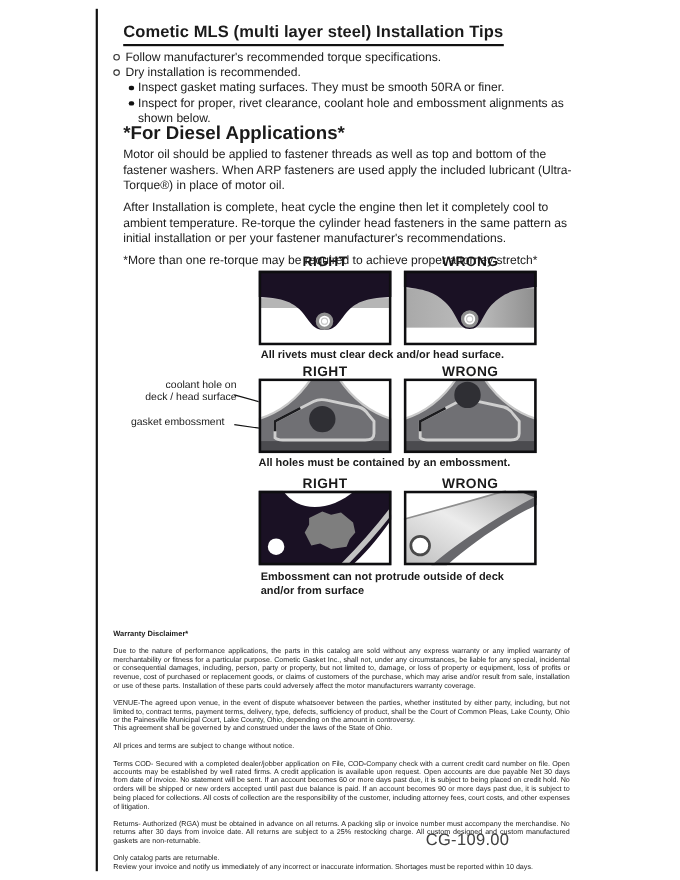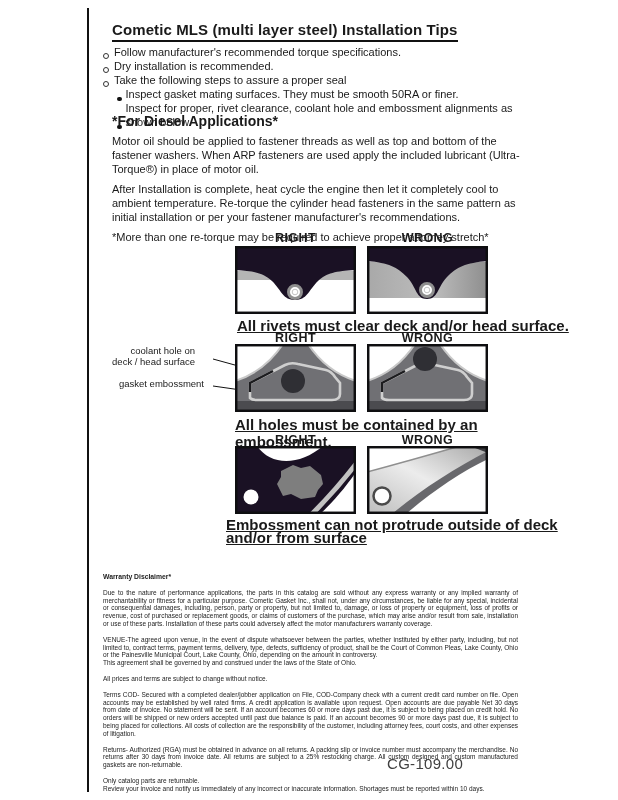--- a/index.html
+++ b/index.html
@@ -6,36 +6,36 @@
   #page{position:relative;width:618px;height:800px;background:#ffffff;overflow:hidden;
         font-family:"Liberation Sans",sans-serif;color:#1a1a1a;}
   .abs{position:absolute;}
   
   .left-rule{left:87px;top:8px;width:2px;height:784px;background:#111;}
   
   .title{left:112px;top:21px;font-size:15px;font-weight:bold;border-bottom:2px solid #111;
          padding-bottom:2px;letter-spacing:.1px;}
   
   .tips{left:103px;top:45px;width:430px;font-size:11px;line-height:14px;}
-  .tip-row{display:flex;align-items:flex-end;}
+  .tip-row{display:flex;align-items:flex-start;}
   .odot{flex:0 0 auto;width:4px;height:4px;border:1.2px solid #333;border-radius:50%;
         margin:4px 5px 0 0;}
   .sub{margin-left:14px;}
   .fdot{flex:0 0 auto;width:4.5px;height:4.5px;background:#111;border-radius:50%;
         margin:4.5px 4px 0 0;}
   
   .diesel{left:112px;top:114px;width:418px;font-size:11px;line-height:14px;}
-  .diesel h3{font-size:14px;margin:0 0 6px 0;}
+  .diesel h3{font-size:17px;margin:0 0 6px 0;}
   .diesel p{margin:0 0 6px 0;}
   
   .dlabel{width:121px;text-align:center;font-size:12.5px;font-weight:600;letter-spacing:.4px;}
-  .dcaption{font-size:15px;font-weight:600;text-decoration:underline;}
+  .dcaption{font-size:10px;font-weight:600;}
   .panel{width:121px;height:68px;}
   .panel svg{display:block;}
-  .side-labels{left:96px;top:345px;width:99px;text-align:right;font-size:9.5px;
+  .side-labels{left:116px;top:345px;width:99px;text-align:right;font-size:9.5px;
                line-height:11px;font-weight:500;}
   .side-label2{left:112px;top:378px;width:99px;text-align:center;font-size:9.5px;
                line-height:11px;font-weight:500;}
   
   .warranty{left:103px;top:573px;width:415px;font-size:6.5px;line-height:7.8px;
             text-align:justify;color:#222;}
   .warranty h4{font-size:6.8px;margin:0 0 8px 0;}
   .warranty p{margin:0 0 8px 0;}
   .warranty p.tight{margin:0;}
   
@@ -51,24 +51,20 @@
   <div class="abs title">Cometic MLS (multi layer steel) Installation Tips</div>
 
   <div class="abs tips">
     <div class="tip-row">
       <span class="odot"></span>
       <span>Follow manufacturer's recommended torque specifications.</span>
     </div>
     <div class="tip-row">
       <span class="odot"></span>
       <span>Dry installation is recommended.</span>
-    </div>
-    <div class="tip-row">
-      <span class="odot"></span>
-      <span>Take the following steps to assure a proper seal</span>
     </div>
     <div class="tip-row sub">
       <span class="fdot"></span>
       <span>Inspect gasket mating surfaces.  They must be smooth 50RA or finer.</span>
     </div>
     <div class="tip-row sub">
       <span class="fdot"></span>
       <span>Inspect for proper, rivet clearance, coolant hole and embossment alignments as shown below.</span>
     </div>
   </div>
@@ -188,21 +184,21 @@
       <rect x="0" y="0" width="121" height="68" fill="#ffffff"></rect>
       <path d="M0,26 C30,18 62,9 93,0 L121,0 V9 C88,25 54,46 28,68 L0,68 Z" fill="url(#g3)"></path>
       <path d="M0,26 C30,18 62,9 93,0" fill="none" stroke="#8f8f8f" stroke-width="1.5"></path>
       <path d="M121,5 C88,22 52,45 25,68 L39,68 C62,48 95,25 121,13 Z" fill="#68686c"></path>
       <path d="M103,0 L121,0 L121,7 Z" fill="#3a3a3e"></path>
       <circle cx="15" cy="50" r="8.5" fill="#ffffff" stroke="#4a4a4a" stroke-width="2.5"></circle>
       <rect x="1.2" y="1.2" width="118.6" height="65.6" fill="none" stroke="#0e0e10" stroke-width="2.5"></rect>
     </svg>
   </div>
 
-  <div class="abs dcaption" style="left:226px;top:518px;line-height:13px;">
+  <div class="abs dcaption" style="left:237px;top:518px;line-height:13px;">
     <div>Embossment can not protrude outside of deck</div>
     <div>and/or from surface</div>
   </div>
 
   <div class="abs warranty">
     <h4>Warranty Disclaimer*</h4>
     <p>Due to the nature of performance applications, the parts in this catalog are sold without any express warranty or any implied warranty of merchantability or fitness for a particular purpose.  Cometic Gasket Inc., shall not, under any circumstances, be liable for any special, incidental or consequential damages, including, person, party or property, but not limited to, damage, or loss of property or equipment, loss of profits or revenue, cost of purchased or replacement goods, or claims of customers of the purchase, which may arise and/or result from sale, installation or use of these parts.  Installation of these parts could adversely affect the motor manufacturers warranty coverage.</p>
     <p class="tight">VENUE-The agreed upon venue, in the event of dispute whatsoever between the parties, whether instituted by either party, including, but not limited to, contract terms, payment terms, delivery, type, defects, sufficiency of product, shall be the Court of Common Pleas, Lake County, Ohio or the Painesville Municipal Court, Lake County, Ohio, depending on the amount in controversy.</p>
     <p>This agreement shall be governed by and construed under the laws of the State of Ohio.</p>
     <p>All prices and terms are subject to change without notice.</p>

